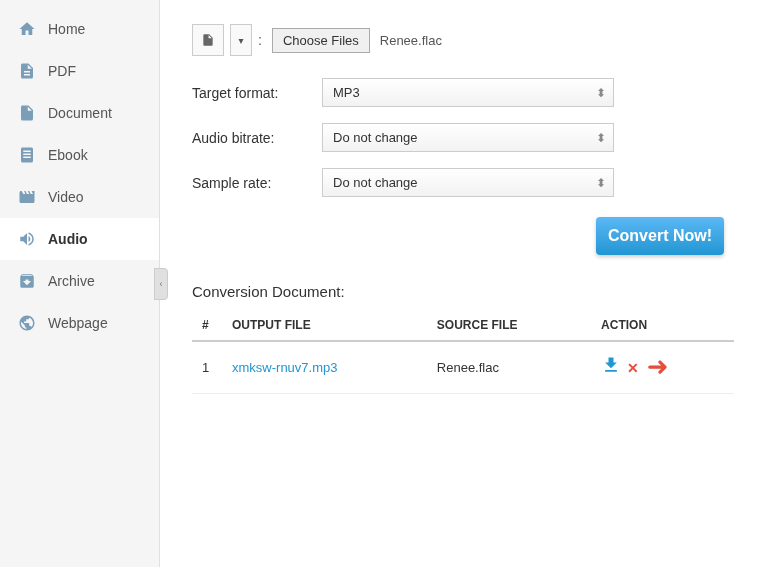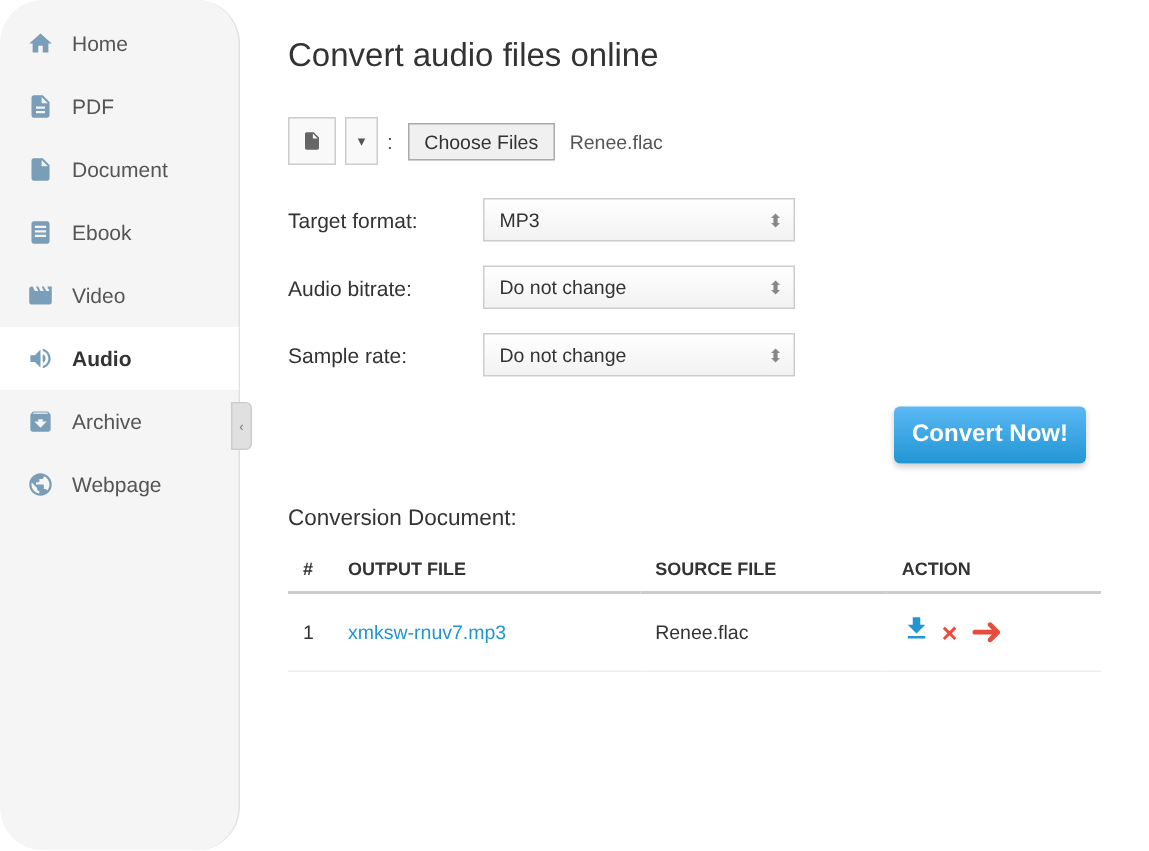--- a/index.html
+++ b/index.html
@@ -7,21 +7,20 @@
 
     
     .sidebar {
       width: 160px;
       min-width: 160px;
       background: #f5f5f5;
       border-right: 1px solid #e0e0e0;
       display: flex;
       flex-direction: column;
       padding-top: 8px;
-      border-radius: 29px;
     }
     .sidebar-item {
       display: flex;
       align-items: center;
       padding: 10px 16px;
       cursor: pointer;
       color: #555;
       font-size: 14px;
       gap: 10px;
     }
@@ -112,21 +111,21 @@
       margin-bottom: 16px;
     }
     .form-label {
       width: 130px;
       font-size: 14px;
       color: #333;
       font-weight: normal;
     }
     .select-wrapper {
       position: relative;
-      width: 208px;
+      width: 292px;
     }
     .select-wrapper::after {
       content: '⬍';
       position: absolute;
       right: 8px;
       top: 50%;
       transform: translateY(-50%);
       font-size: 12px;
       color: #888;
       pointer-events: none;
@@ -293,21 +292,20 @@
       </span>
       <span>Webpage</span>
     </div>
   </div>
   <div class="collapse-handle">
     <span>‹</span>
   </div>
 </div>
 
 <div class="main">
-  <h1 class="page-title">Convert audio files online</h1>
 
   <div class="file-row">
     <div class="file-icon-btn">
       <svg width="14" height="14" viewBox="0 0 24 24" fill="#666">
           <path d="M14 2H6c-1.1 0-2 .9-2 2v16c0 1.1.9 2 2 2h12c1.1 0 2-.9 2-2V8l-6-6zm-1 7V3.5L18.5 9H13z"></path>
         </svg>
     </div>
     <div class="file-dropdown-btn">
       <span>▾</span>
     </div>

